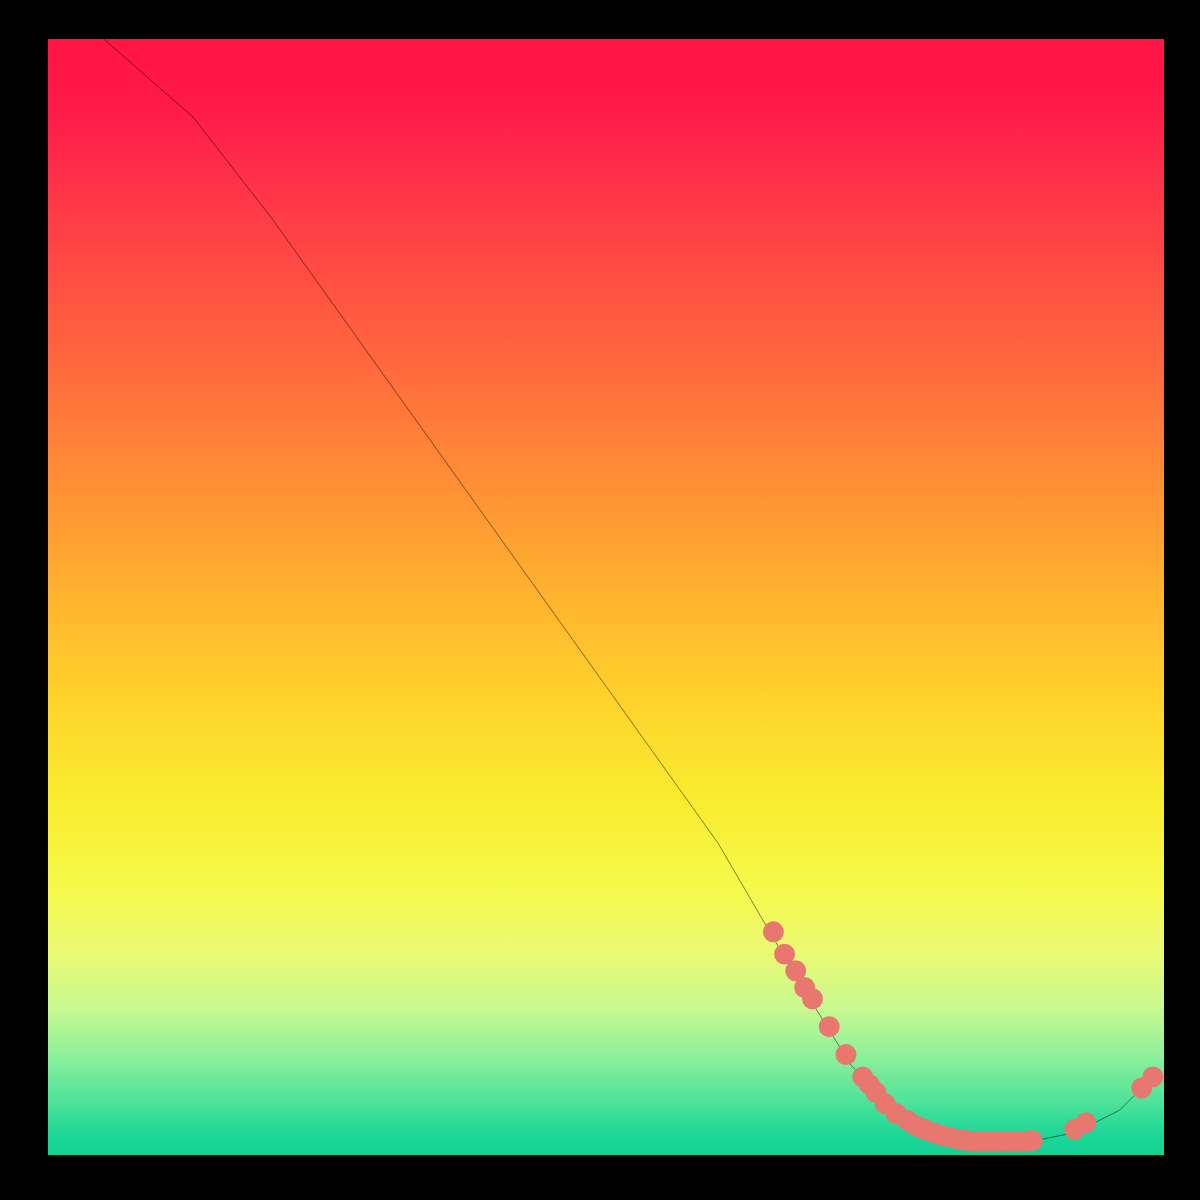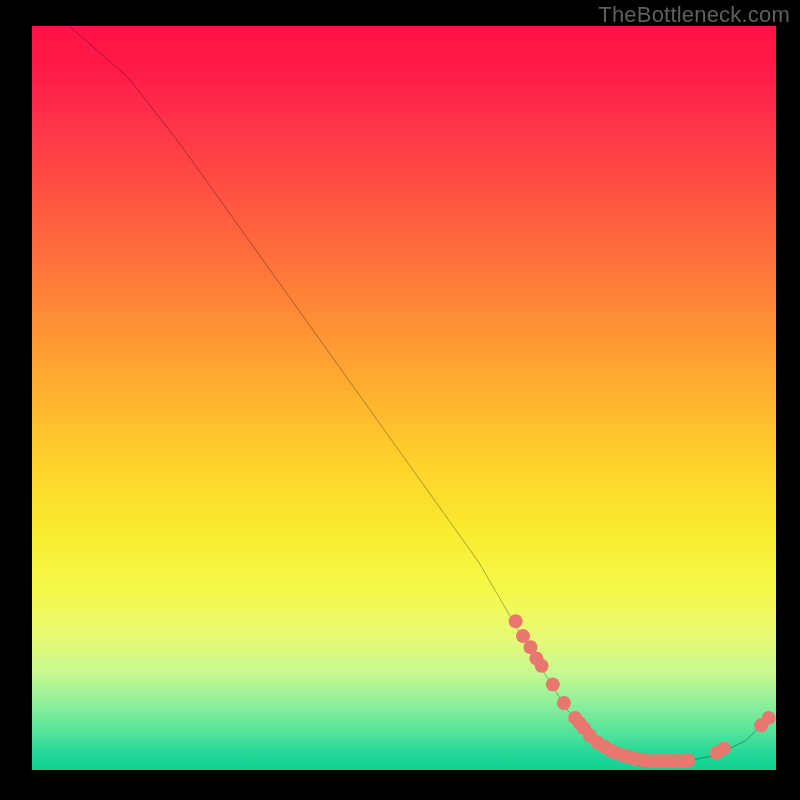--- a/index.html
+++ b/index.html
@@ -67,21 +67,20 @@
     width: 100%;
     height: 100%;
     z-index: 10;
   }
 </style>
 </head>
 <body>
 
 <div class="frame">
 
-  <div class="watermark">TheBottleneck.com</div>
 
   <div class="plot-area">
     <div class="gradient-bg"></div>
 
     <svg class="curve-layer" viewBox="0 0 100 100" preserveAspectRatio="none">
       <g id="curve-group">
           <path d="M5.00 0.00 L13.00 7.00 L20.00 16.00 L30.00 30.00 L40.00 44.00 L50.00 58.00 L60.00 72.00 L67.00 84.00 L72.00 92.00 L77.00 97.00 L82.00 98.80 L88.00 98.80 L92.00 98.00 L96.00 96.00 L99.00 93.00" fill="none" stroke="#000000" stroke-width="0.32" stroke-linecap="round" stroke-linejoin="round" vector-effect="non-scaling-stroke"></path>
         </g>
       <g id="marker-group">
           <circle cx="65.00" cy="80.00" r="0.94" fill="#e8776f"></circle>

